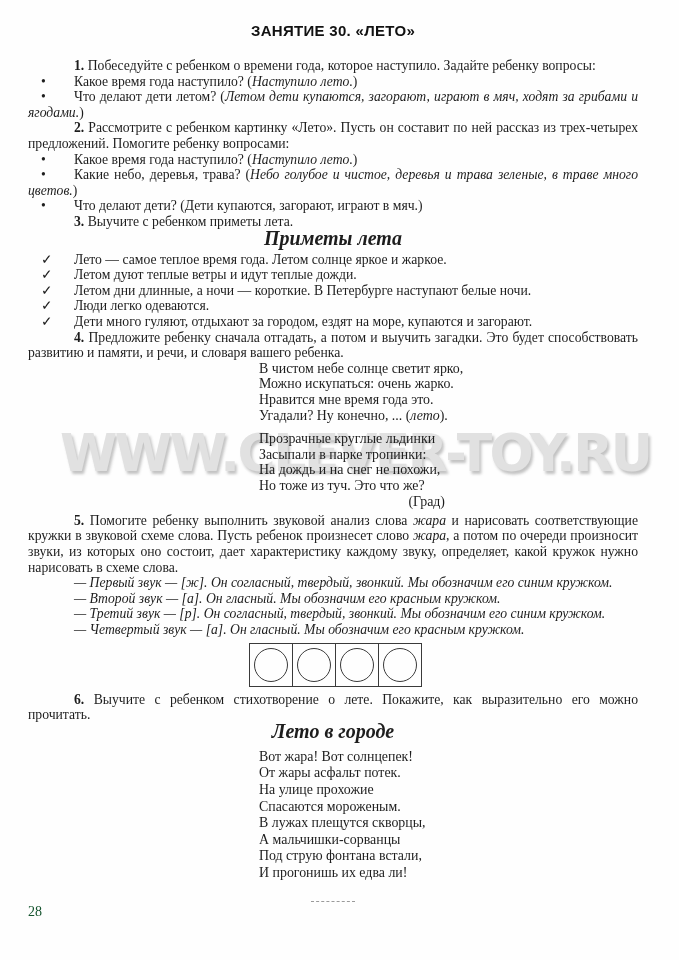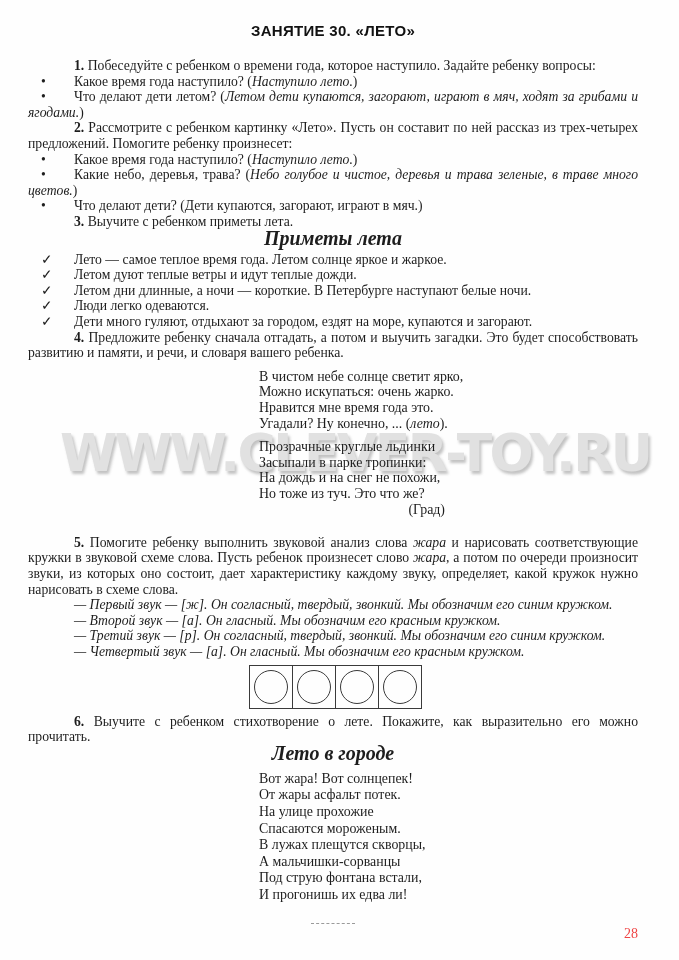--- a/index.html
+++ b/index.html
@@ -18,57 +18,57 @@
   }
   .content{position:relative;z-index:1;padding:22px 41px 0 28px;}
   .title{
     margin:0;text-align:center;
     font-family:"Liberation Sans",sans-serif;font-weight:bold;
     font-size:15px;line-height:17px;letter-spacing:.3px;color:#111;
   }
   p{margin:0;}
   .para{text-align:justify;text-indent:46px;}
   .mt19{margin-top:19px;} .mt11{margin-top:11px;} .mt9{margin-top:9px;}
-  .mt8{margin-top:8px;} .mt7{margin-top:7px;} .mt5{margin-top:5px;} .mt3{margin-top:17px;}
+  .mt8{} .mt7{margin-top:7px;} .mt5{margin-top:5px;} .mt3{margin-top:3px;}
   .num{font-weight:bold;}
   .bullet{text-align:justify;text-indent:13px;}
   .mk{display:inline-block;width:33px;text-indent:0;}
   .subhead{margin:0;text-align:center;font-size:20px;line-height:17px;font-weight:bold;font-style:italic;}
   .checklist .bullet{text-align:left;}
   .verse{margin-left:231px;line-height:15.8px;font-size:13.9px;}
   .verse .vline{white-space:nowrap;}
   .riddle2{width:190px;}
   .riddle-answer{text-align:right;padding-right:4px;}
   .step{font-style:italic;text-indent:46px;text-align:left;line-height:15.6px;}
   .scheme{margin-left:221px;display:flex;}
   .cell{
     width:42px;height:42px;border:1px solid #3a3a3a;margin-left:-1px;
     display:flex;align-items:center;justify-content:center;background:#fefefe;
   }
   .cell:first-child{margin-left:0;}
   .circle{width:32px;height:32px;border:1.4px solid #3a3a3a;border-radius:50%;}
   .poem{line-height:16.6px;}
   .divider{width:44px;border-top:1px dashed #9a9a9a;margin:19px auto 2px auto;height:0;}
-  .pagenum{text-align:right;font-size:14px;line-height:15.6px;color:#ef4444;}
+  .pagenum{text-align:left;font-size:14px;line-height:15.6px;color:#14532d;}
   i{font-style:italic;}
 </style>
 </head>
 <body>
 
 <div class="page">
   <div class="watermark">WWW.CLEVER-TOY.RU</div>
   <div class="content">
 
     <h1 class="title">ЗАНЯТИЕ 30. «ЛЕТО»</h1>
 
     <p class="para mt19"><span class="num">1.</span><span> Побеседуйте с ребенком о времени года, которое наступило. Задайте ребенку вопросы:</span></p>
     <p class="bullet"><span class="mk">•</span><span>Какое время года наступило? (</span><i>Наступило лето.</i><span>)</span></p>
     <p class="bullet"><span class="mk">•</span><span>Что делают дети летом? (</span><i>Летом дети купаются, загорают, играют в мяч, ходят за грибами и ягодами.</i><span>)</span></p>
 
-    <p class="para"><span class="num">2.</span><span> Рассмотрите с ребенком картинку «Лето». Пусть он составит по ней рассказ из трех-четырех предложений. Помогите ребенку произнесет:</span></p>
+    <p class="para"><span class="num">2.</span><span> Рассмотрите с ребенком картинку «Лето». Пусть он составит по ней рассказ из трех-четырех предложений. Помогите ребенку вопросами:</span></p>
     <p class="bullet"><span class="mk">•</span><span>Какое время года наступило? (</span><i>Наступило лето.</i><span>)</span></p>
     <p class="bullet"><span class="mk">•</span><span>Какие небо, деревья, трава? (</span><i>Небо голубое и чистое, деревья и трава зеленые, в траве много цветов.</i><span>)</span></p>
     <p class="bullet"><span class="mk">•</span><span>Что делают дети? (Дети купаются, загорают, играют в мяч.)</span><i></i><span></span></p>
 
     <p class="para"><span class="num">3.</span><span> Выучите с ребенком приметы лета.</span></p>
 
     <h2 class="subhead mt11">Приметы лета</h2>
 
     <div class="checklist mt5">
       <p class="bullet"><span class="mk">✓</span><span>Лето — самое теплое время года. Летом солнце яркое и жаркое.</span></p>

